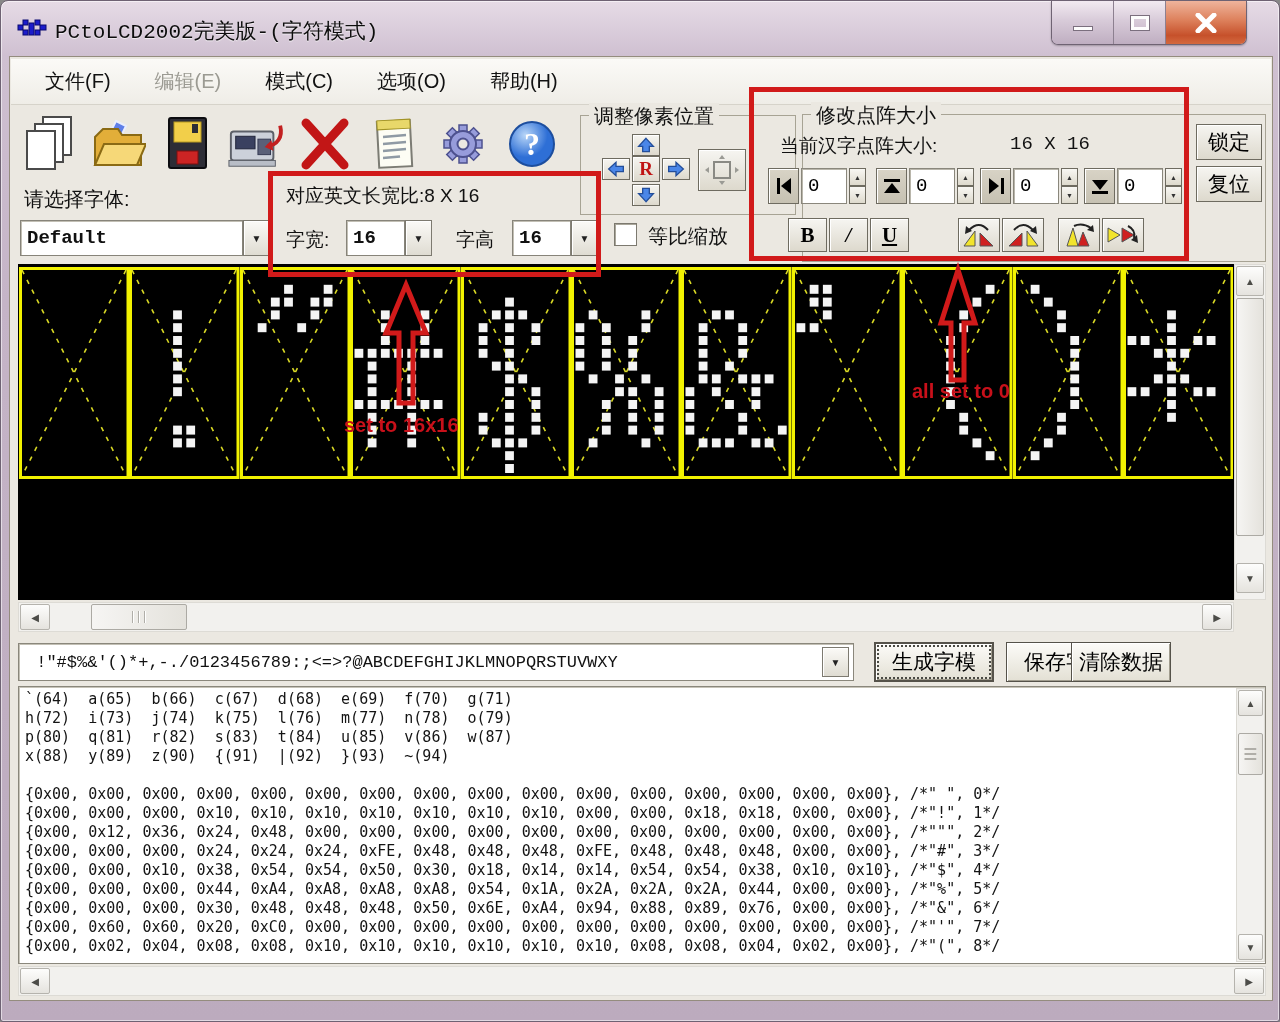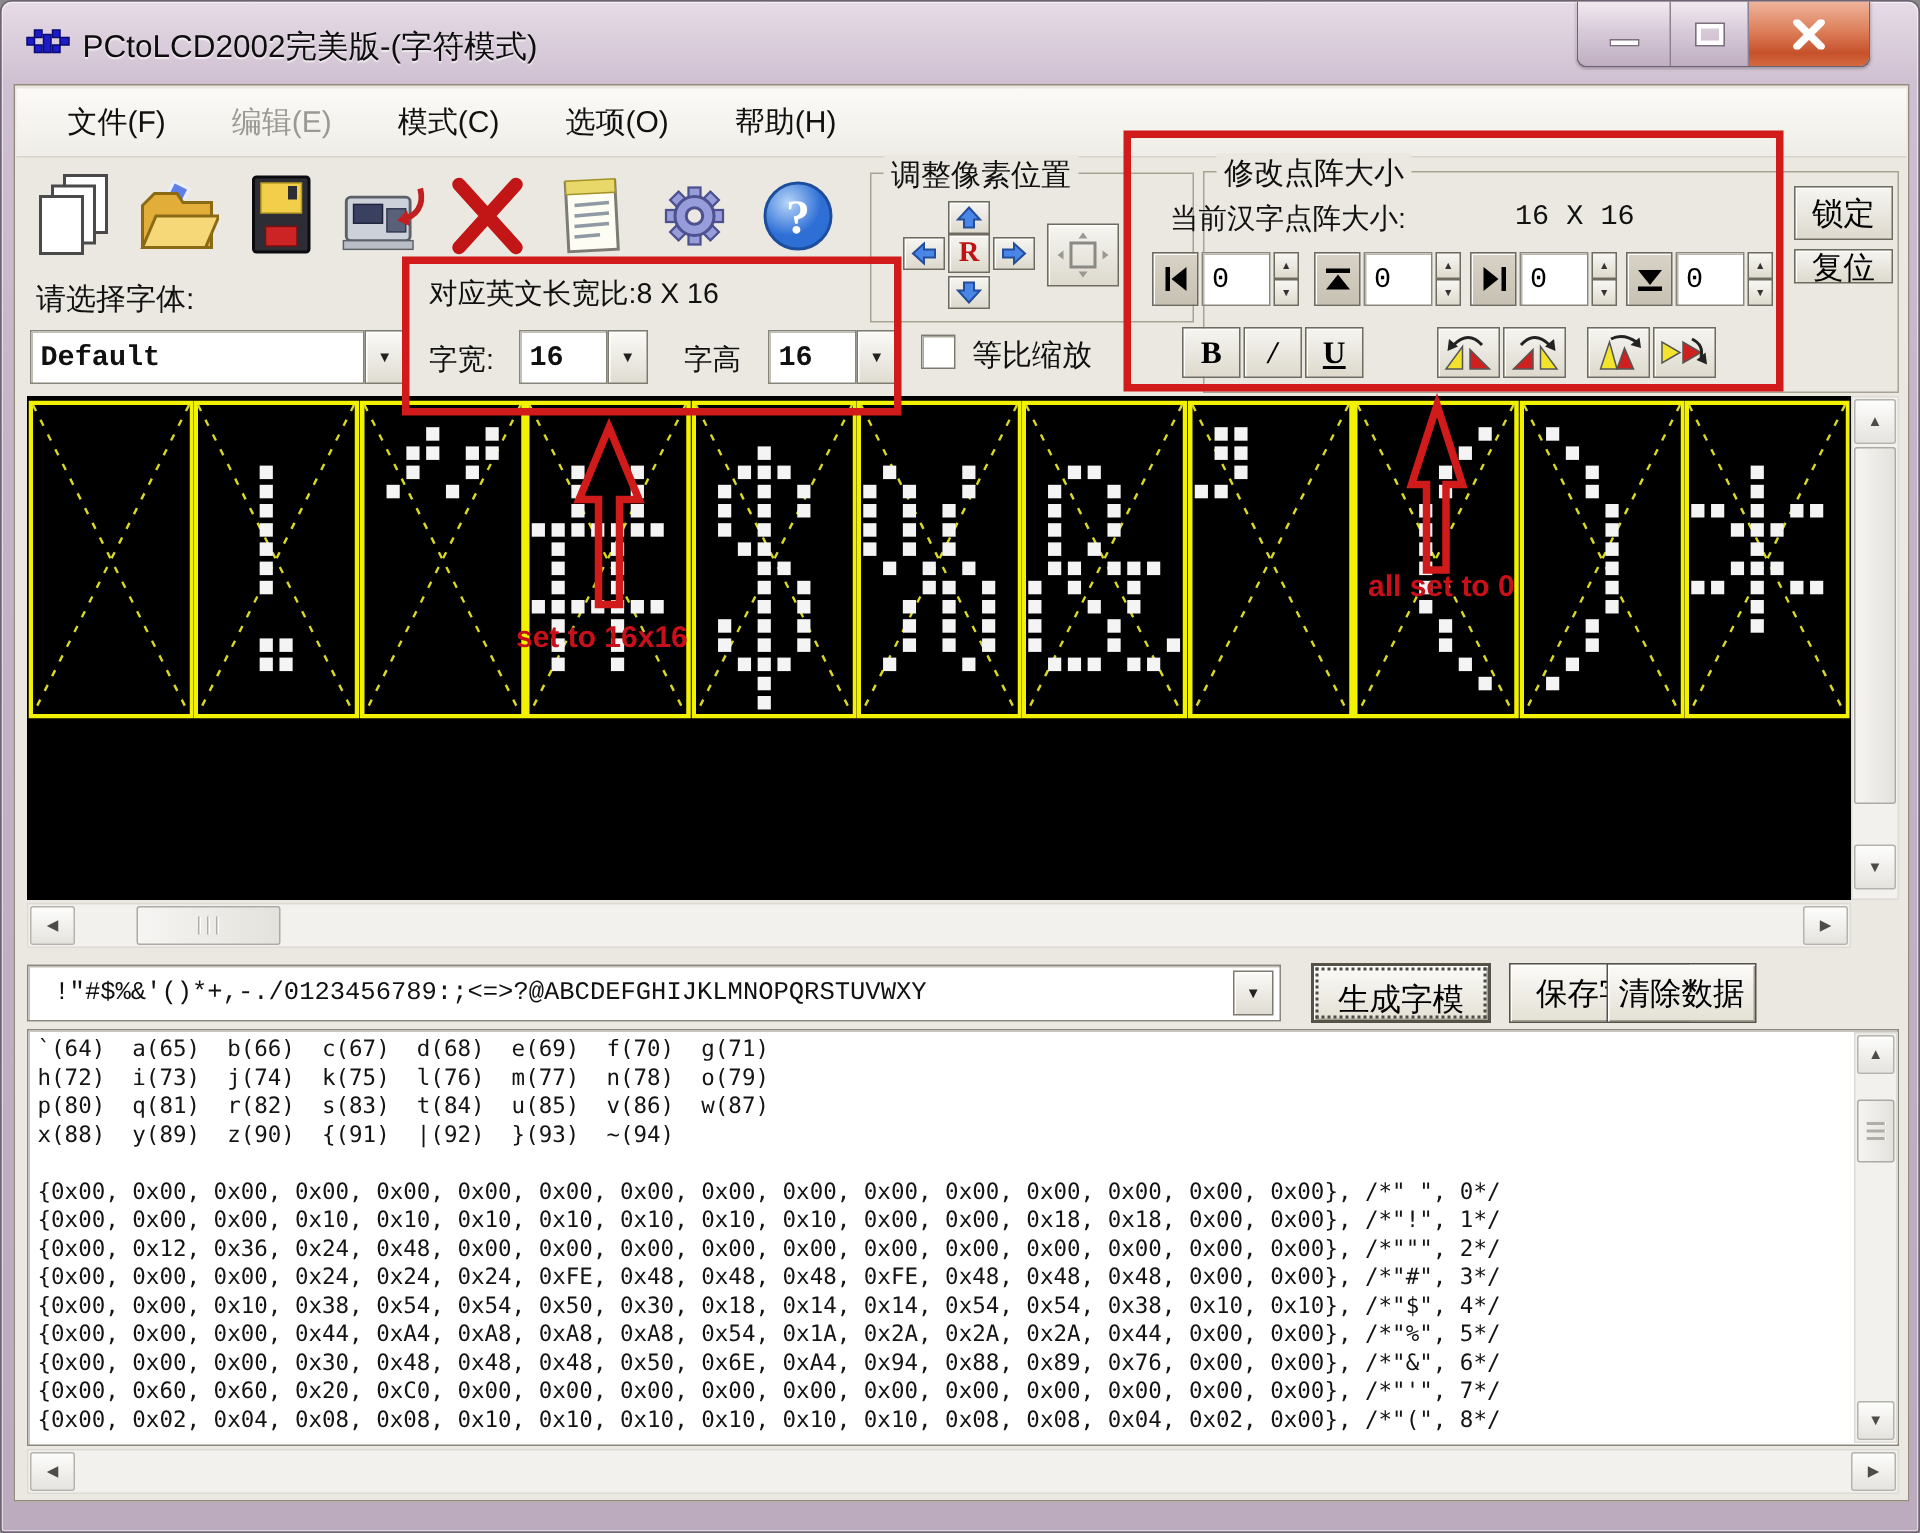--- a/index.html
+++ b/index.html
@@ -2,21 +2,21 @@
 <html><head>
 <meta charset="utf-8">
 <style>
   html,body{margin:0;padding:0;background:#888;}
   *{box-sizing:border-box;}
   .window{position:relative;width:1280px;height:1022px;
     font-family:"Liberation Sans",sans-serif;
     background:linear-gradient(180deg,#e6dbe6 0,#cfc0d1 55px,#c5b4c7 300px,#bcabbe 100%);
     border:1px solid #6e6273;border-radius:8px 8px 3px 3px;overflow:hidden;
     box-shadow:inset 0 0 0 1px rgba(255,255,255,.55);}
-  .titlebar{position:absolute;left:0;top:0;width:100%;height:55px;}
+  .titlebar{position:absolute;left:0;top:0;width:100%;height:55px;font-family:Liberation Mono, monospace;}
   .title-text{position:absolute;left:54px;top:16px;font-size:21px;color:#0d0d0d;text-shadow:0 1px 1px rgba(255,255,255,.7);}
   .capgroup{position:absolute;right:32px;top:0;height:44px;display:flex;border:1px solid #6f6373;border-top:none;border-radius:0 0 7px 7px;overflow:hidden;box-shadow:0 1px 2px rgba(0,0,0,.25);}
   .capbtn{width:62px;height:100%;display:flex;align-items:center;justify-content:center;
     background:linear-gradient(180deg,#f2eaf1 0,#d8cbd9 45%,#bfaec1 100%);border-right:1px solid #8d8090;}
   .capbtn:last-child{border-right:none;}
   .capbtn.close{width:80px;background:linear-gradient(180deg,#efb49c 0,#dd805b 45%,#c6512b 80%,#d4693f 100%);}
   .client{position:absolute;left:8px;top:55px;width:1264px;height:945px;background:#ebe8e1;border:1px solid #948c7e;}
   .menubar{position:absolute;left:1px;top:2px;width:1260px;height:46px;background:linear-gradient(#fbfaf7,#efede7);
     border-bottom:1px solid #d6d3ca;display:flex;align-items:center;padding-left:18px;font-size:20px;color:#111;}
   .menu-item{padding:6px 16px;margin-right:12px;cursor:default;}
@@ -48,21 +48,21 @@
   .grip{position:absolute;left:50%;top:50%;transform:translate(-50%,-50%);display:flex;gap:4px;}
   .grip i{display:block;width:2px;height:12px;background:#b0aea8;border-right:1px solid #fff;}
   .outbox{position:absolute;left:8px;top:629px;width:1248px;height:278px;background:#fff;border:1px solid #8a877c;box-shadow:inset 1px 1px 0 #c7c4b9;overflow:hidden;}
   .outbox pre{margin:0;padding:3px 6px;font-family:"DejaVu Sans Mono",monospace;font-size:15px;line-height:19px;color:#141414;}
   .charinput{position:absolute;left:8px;top:586px;width:836px;height:38px;background:#fff;border:1px solid #8a877c;
     box-shadow:inset 1px 1px 0 #c2bfb4;display:flex;align-items:center;}
   .charinput input{border:none;outline:none;flex:1;font-family:"Liberation Mono",monospace;font-size:17px;color:#111;padding-left:7px;background:transparent;}
   .actbtn{position:absolute;height:40px;background:linear-gradient(#fcfbf8,#e3e0d4);border:1px solid #55524a;
     box-shadow:inset 1px 1px 0 #fff,inset -1px -1px 0 #a19d8f;display:flex;align-items:center;justify-content:center;
     font-size:21px;color:#000;}
-  .actbtn.default{outline:2px dotted #4a4a44;outline-offset:-5px;border-width:2px;align-items:flex-end;}
+  .actbtn.default{outline:2px dotted #4a4a44;outline-offset:-5px;border-width:2px;}
   .overlay{position:absolute;left:0;top:0;width:1280px;height:1022px;pointer-events:none;z-index:60;}
   .redrect{position:absolute;border:5px solid #d11a1a;}
   .rednote{position:absolute;color:#c8101a;font-weight:bold;font-size:20px;white-space:nowrap;}
   .bstyle{font-weight:bold;font-family:"Liberation Serif",serif;font-size:21px;}
 </style>
 </head>
 <body>
 
 <div class="window">
 
@@ -343,21 +343,21 @@
         <polygon points="2,6 2,20 14,13" fill="#f2e42c" stroke="#555"></polygon>
           <polygon points="16,6 16,20 28,13" fill="#cf2020" stroke="#555"></polygon>
         <path d="M22 4 Q30 8 28 16" fill="none" stroke="#222" stroke-width="2"></path>
           <polygon points="25,18 31,13 32,21" fill="#222"></polygon>
       </svg>
     </div>
 
     <div class="minibtn" style="left:1186px;top:67px;width:66px;height:36px;font-size:21px">
         <span>锁定</span>
       </div>
-    <div class="minibtn" style="left:1186px;top:109px;width:66px;height:23px;font-size:21px">
+    <div class="minibtn" style="left:1186px;top:109px;width:66px;height:36px;font-size:21px">
         <span>复位</span>
       </div>
 
     <div class="preview">
       <div id="preview-cells">
           <svg width="110.4" height="212">
             <rect x="1.5" y="1.5" width="107.5" height="209" fill="none" stroke="#f2f200" stroke-width="3"></rect>
             <line x1="3" y1="3" x2="107" y2="209" stroke="#d9d925" stroke-width="1.6" stroke-dasharray="4.5 6.5"></line>
             <line x1="107" y1="3" x2="3" y2="209" stroke="#d9d925" stroke-width="1.6" stroke-dasharray="4.5 6.5"></line>
           </svg>

